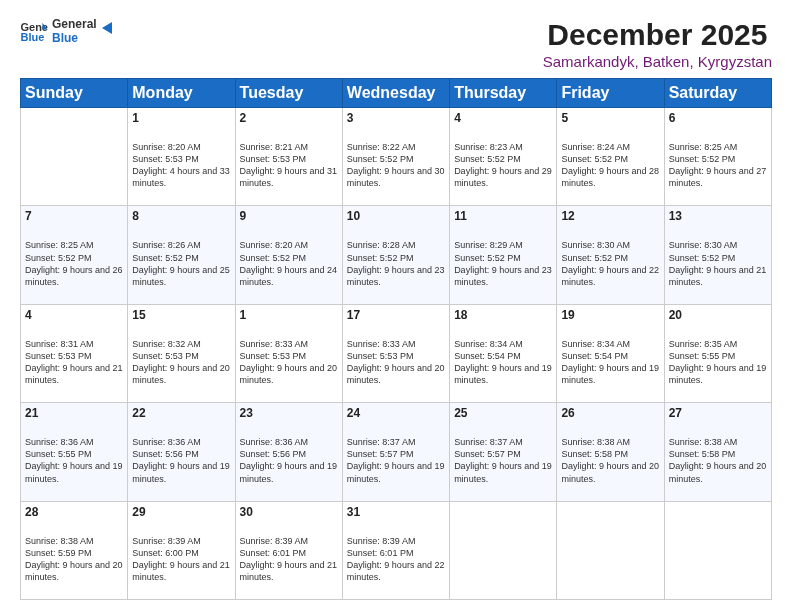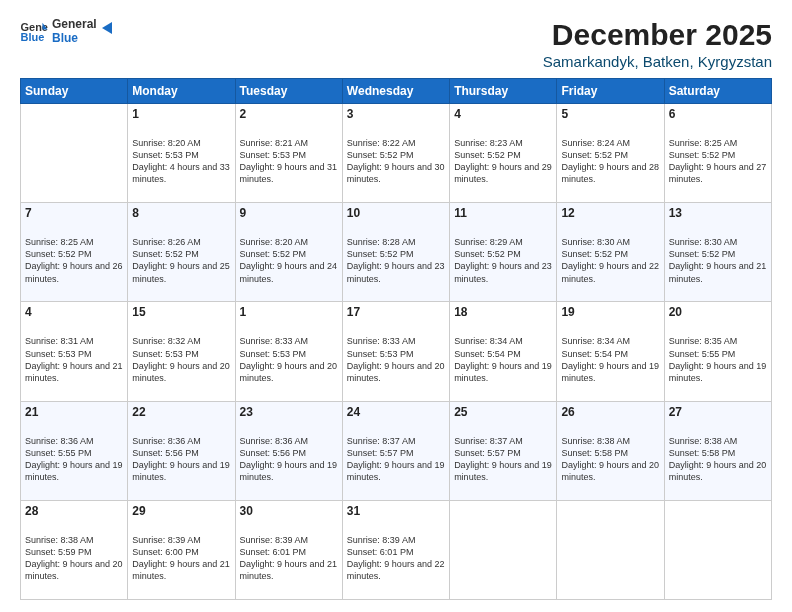--- a/index.html
+++ b/index.html
@@ -26,44 +26,44 @@
     .logo {
       display: flex;
       align-items: center;
     }
     .logo-icon {
       width: 28px;
       height: 22px;
       margin-right: 2px;
     }
     .title-block {
-      text-align: right;
+      text-align: center;
     }
     .main-title {
       font-size: 30px;
       font-weight: bold;
       color: #222;
       line-height: 1.1;
     }
     .subtitle {
       font-size: 15px;
-      color: #0c4a6e;
+      color: #701a75;
       margin-top: 2px;
     }
     .calendar {
       flex: 1;
       border: 1px solid #ccc;
       border-collapse: collapse;
       width: 100%;
       table-layout: fixed;
     }
     .calendar th {
       background: #1a6cc4;
       color: #fff;
-      font-size: 12px;
+      font-size: 16px;
       font-weight: bold;
       padding: 5px 4px;
       text-align: left;
       border: 1px solid #1558a0;
       margin-top: 32px;
     }
     .calendar td {
       vertical-align: top;
       border: 1px solid #ccc;
       padding: 3px 4px;

